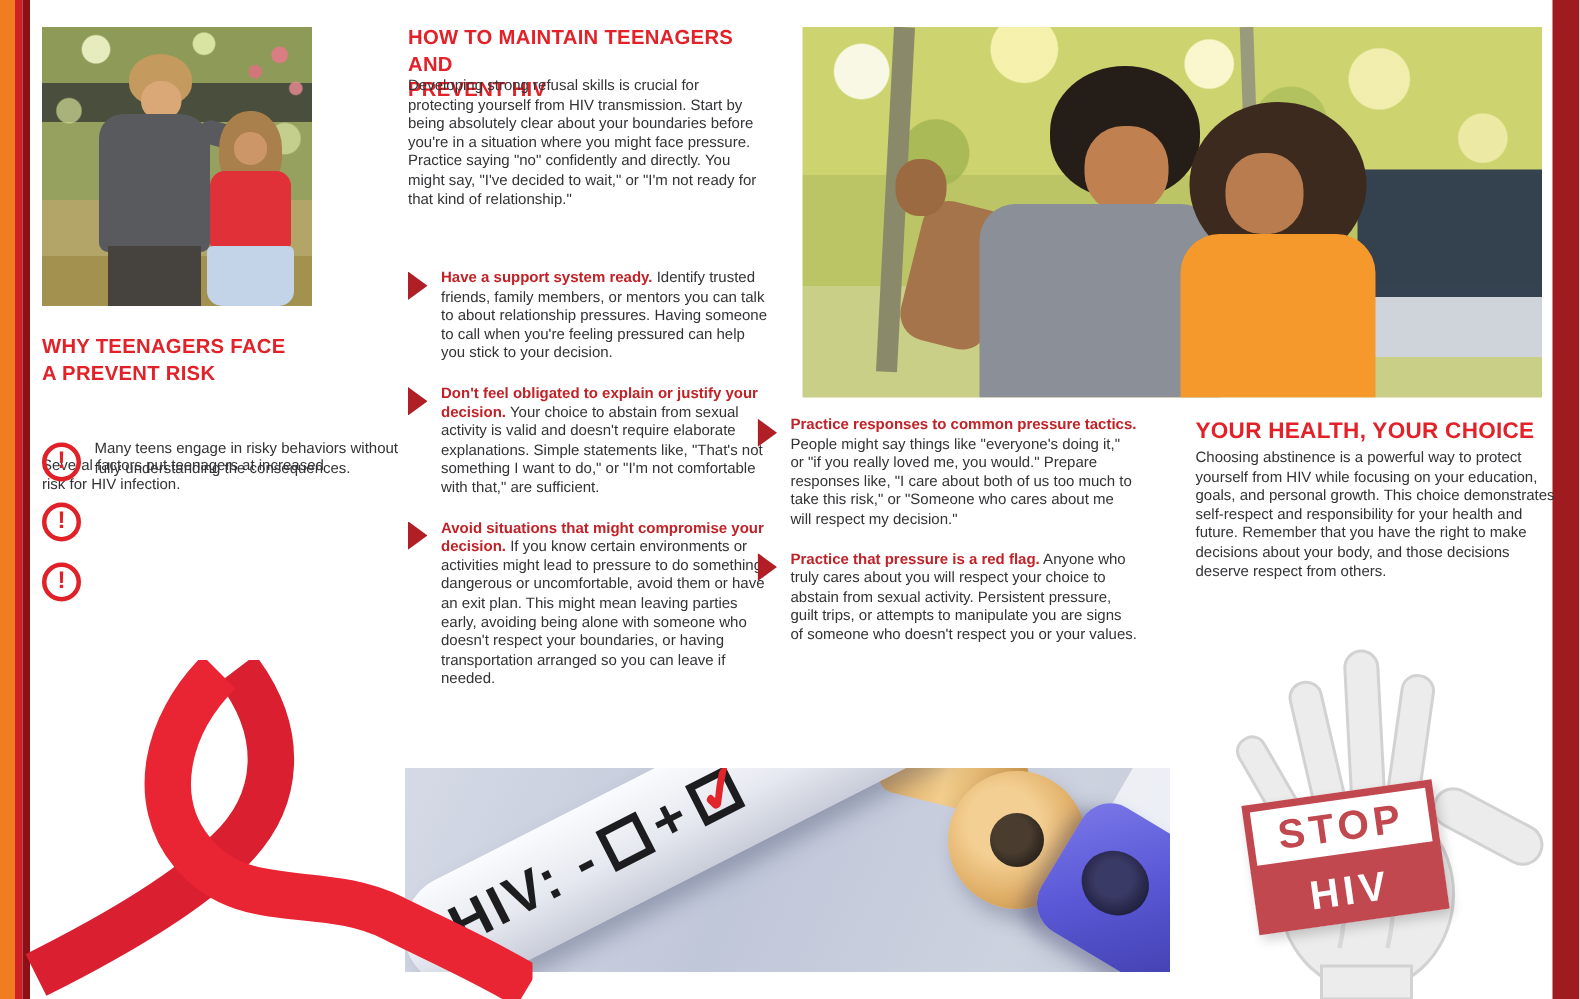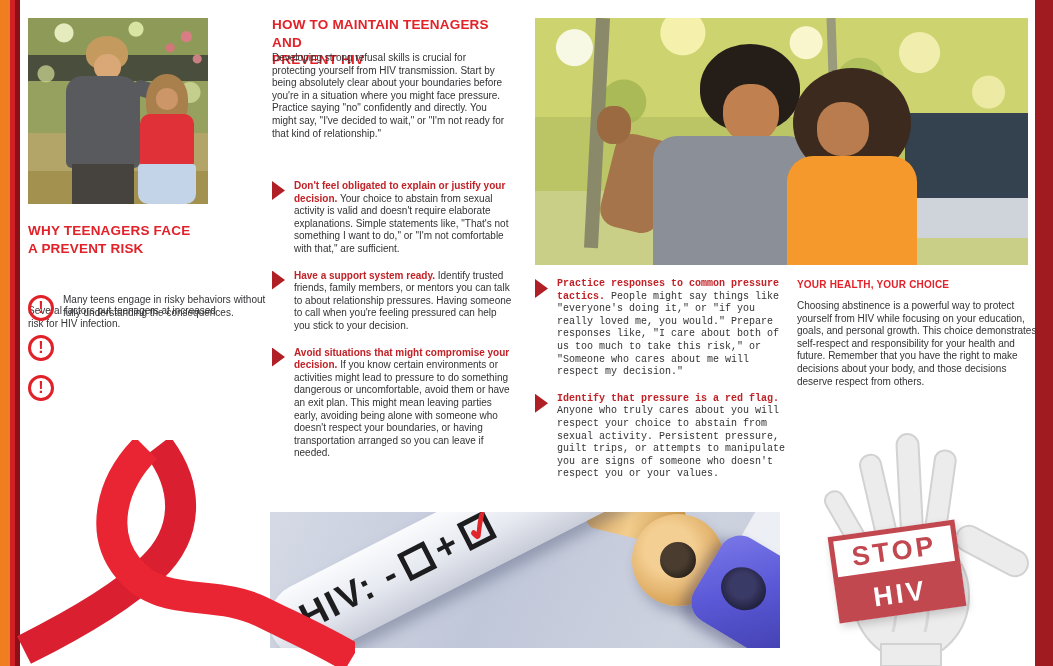--- a/index.html
+++ b/index.html
@@ -71,22 +71,22 @@
   .mid-intro   { left:272px; top:52px; width:237px; }
   .mid-bullets { left:272px; top:180px; width:240px; }
   .abullet { display:flex; gap:9px; margin-bottom:14px; align-items:flex-start; }
   .arrow-icon {
     flex:0 0 auto; width:13px; height:19px; margin-top:1px; background:#b01f26;
     clip-path:polygon(0 0, 100% 50%, 0 100%);
   }
   .abullet .body-text { flex:1; }
 
   
-  .right-bullets { left:535px; top:278px; width:253px;font-family:Liberation Mono, monospace; }
-  .choice-heading { left:797px; top:278px; width:238px; font-size:10px; }
+  .right-bullets { left:505px; top:278px; width:253px; }
+  .choice-heading { left:797px; top:278px; width:238px; font-size:15px; }
   .choice-body    { left:797px; top:300px; width:240px; }
 
   
   .photo-couple {
     left:535px; top:18px; width:493px; height:247px; overflow:hidden;
     background:
       radial-gradient(circle at 8% 12%, rgba(250,250,235,.95) 0 18px, rgba(250,250,235,0) 19px),
       radial-gradient(circle at 30% 6%,  rgba(247,243,176,.95) 0 22px, rgba(247,243,176,0) 23px),
       radial-gradient(circle at 55% 10%, rgba(252,248,210,.95) 0 16px, rgba(252,248,210,0) 17px),
       radial-gradient(circle at 78% 14%, rgba(245,240,180,.9) 0 20px, rgba(245,240,180,0) 21px),
@@ -216,25 +216,25 @@
   </svg>
 </div>
 
 <h2 class="abs h-red mid-heading">HOW TO MAINTAIN TEENAGERS AND
 PREVENT HIV</h2>
 <p class="abs body-text mid-intro">Developing strong refusal skills is crucial for protecting yourself from HIV transmission. Start by being absolutely clear about your boundaries before you're in a situation where you might face pressure. Practice saying "no" confidently and directly. You might say, "I've decided to wait," or "I'm not ready for that kind of relationship."</p>
 
 <div class="abs mid-bullets">
   <div class="abullet">
     <span class="arrow-icon"></span>
+    <p class="body-text"><span class="lead">Have a support system ready.</span><span> Identify trusted friends, family members, or mentors you can talk to about relationship pressures. Having someone to call when you're feeling pressured can help you stick to your decision.</span></p>
+  </div>
+  <div class="abullet">
+    <span class="arrow-icon"></span>
     <p class="body-text"><span class="lead">Don't feel obligated to explain or justify your decision.</span><span> Your choice to abstain from sexual activity is valid and doesn't require elaborate explanations. Simple statements like, "That's not something I want to do," or "I'm not comfortable with that," are sufficient.</span></p>
-  </div>
-  <div class="abullet">
-    <span class="arrow-icon"></span>
-    <p class="body-text"><span class="lead">Have a support system ready.</span><span> Identify trusted friends, family members, or mentors you can talk to about relationship pressures. Having someone to call when you're feeling pressured can help you stick to your decision.</span></p>
   </div>
   <div class="abullet">
     <span class="arrow-icon"></span>
     <p class="body-text"><span class="lead">Avoid situations that might compromise your decision.</span><span> If you know certain environments or activities might lead to pressure to do something dangerous or uncomfortable, avoid them or have an exit plan. This might mean leaving parties early, avoiding being alone with someone who doesn't respect your boundaries, or having transportation arranged so you can leave if needed.</span></p>
   </div>
 </div>
 
 <div class="abs tube-photo">
   <div class="cap-tan-partial"></div>
   <div class="cap-tan">
@@ -273,21 +273,21 @@
   <div class="pt-shape gal-top"></div>
 </div>
 
 <div class="abs right-bullets">
   <div class="abullet">
     <span class="arrow-icon"></span>
     <p class="body-text"><span class="lead">Practice responses to common pressure tactics.</span><span> People might say things like "everyone's doing it," or "if you really loved me, you would." Prepare responses like, "I care about both of us too much to take this risk," or "Someone who cares about me will respect my decision."</span></p>
   </div>
   <div class="abullet">
     <span class="arrow-icon"></span>
-    <p class="body-text"><span class="lead">Identify that pressure is a red flag.</span><span> Anyone who truly cares about you will respect your choice to abstain from sexual activity. Persistent pressure, guilt trips, or attempts to manipulate you are signs of someone who doesn't respect you or your values.</span></p>
+    <p class="body-text"><span class="lead">Practice that pressure is a red flag.</span><span> Anyone who truly cares about you will respect your choice to abstain from sexual activity. Persistent pressure, guilt trips, or attempts to manipulate you are signs of someone who doesn't respect you or your values.</span></p>
   </div>
 </div>
 
 <h2 class="abs h-red choice-heading">YOUR HEALTH, YOUR CHOICE</h2>
 <p class="abs body-text choice-body">Choosing abstinence is a powerful way to protect yourself from HIV while focusing on your education, goals, and personal growth. This choice demonstrates self-respect and responsibility for your health and future. Remember that you have the right to make decisions about your body, and those decisions deserve respect from others.</p>
 
 <div class="abs hand-wrap">
   <svg width="240" height="246" viewBox="0 0 240 246">
     <g fill="#ececec" stroke="#d2d2d2" stroke-width="2">
       <rect x="44" y="68" width="19" height="74" rx="9" transform="rotate(-30 53 105)"></rect>

